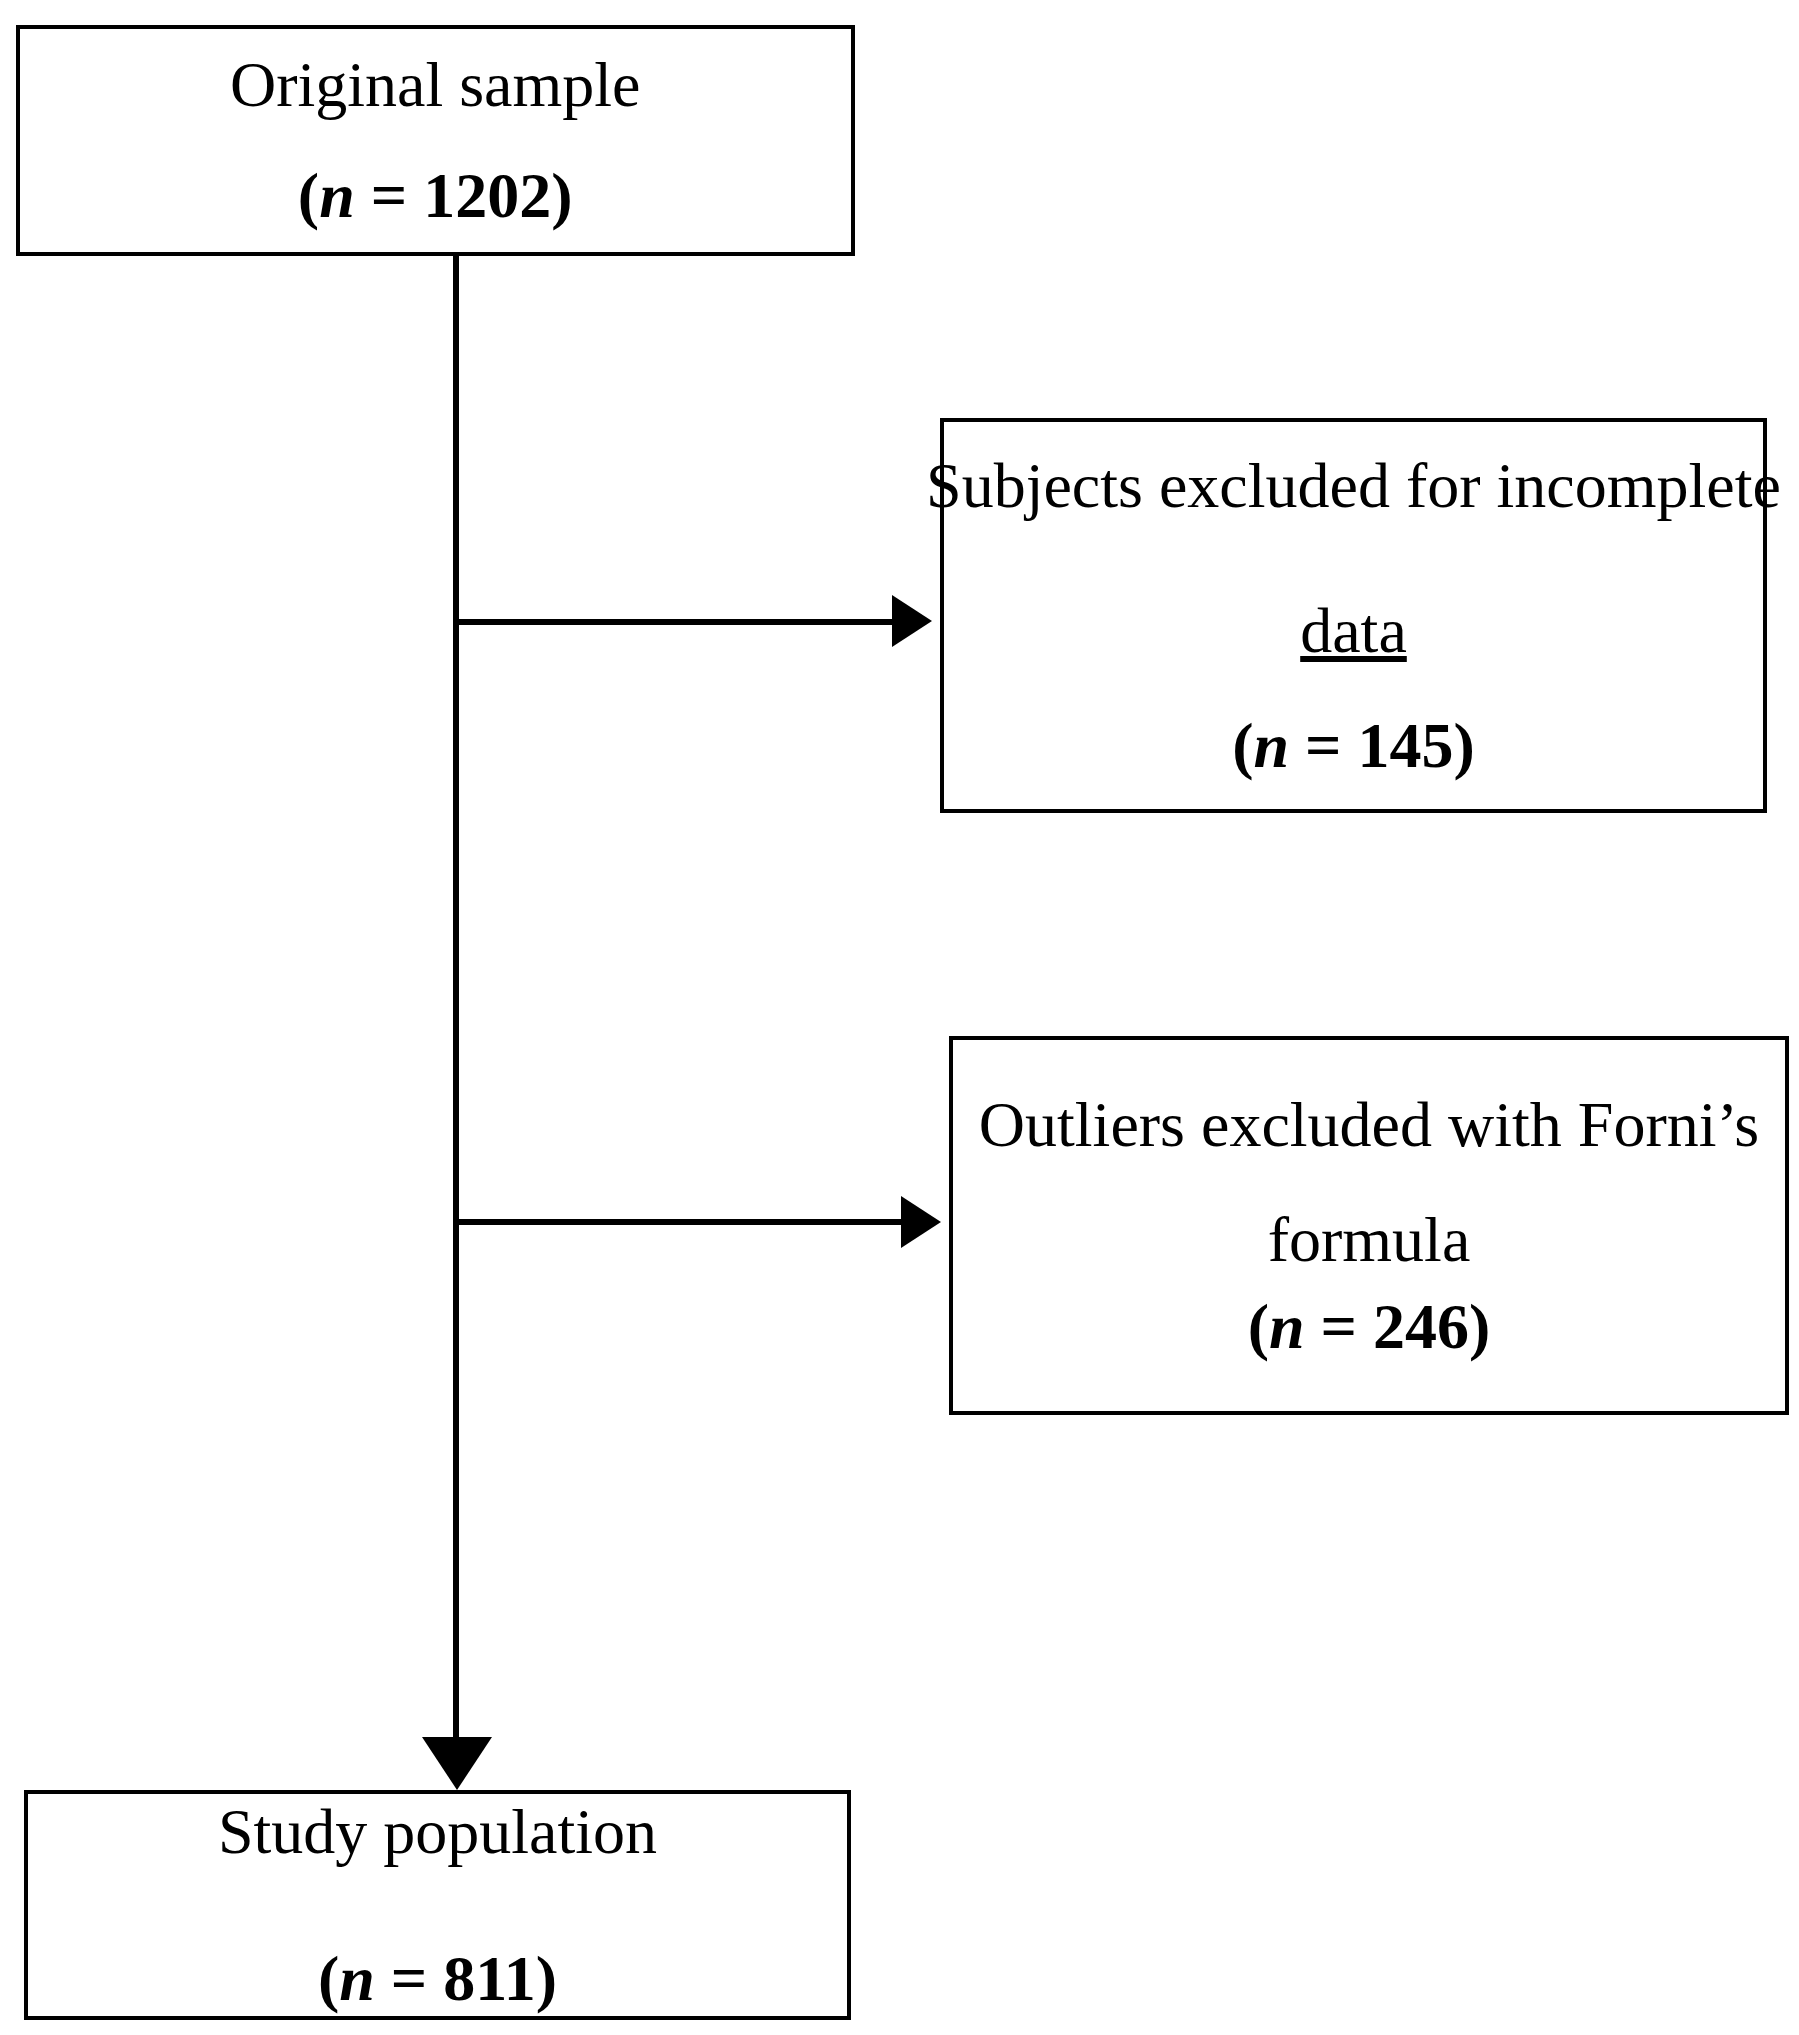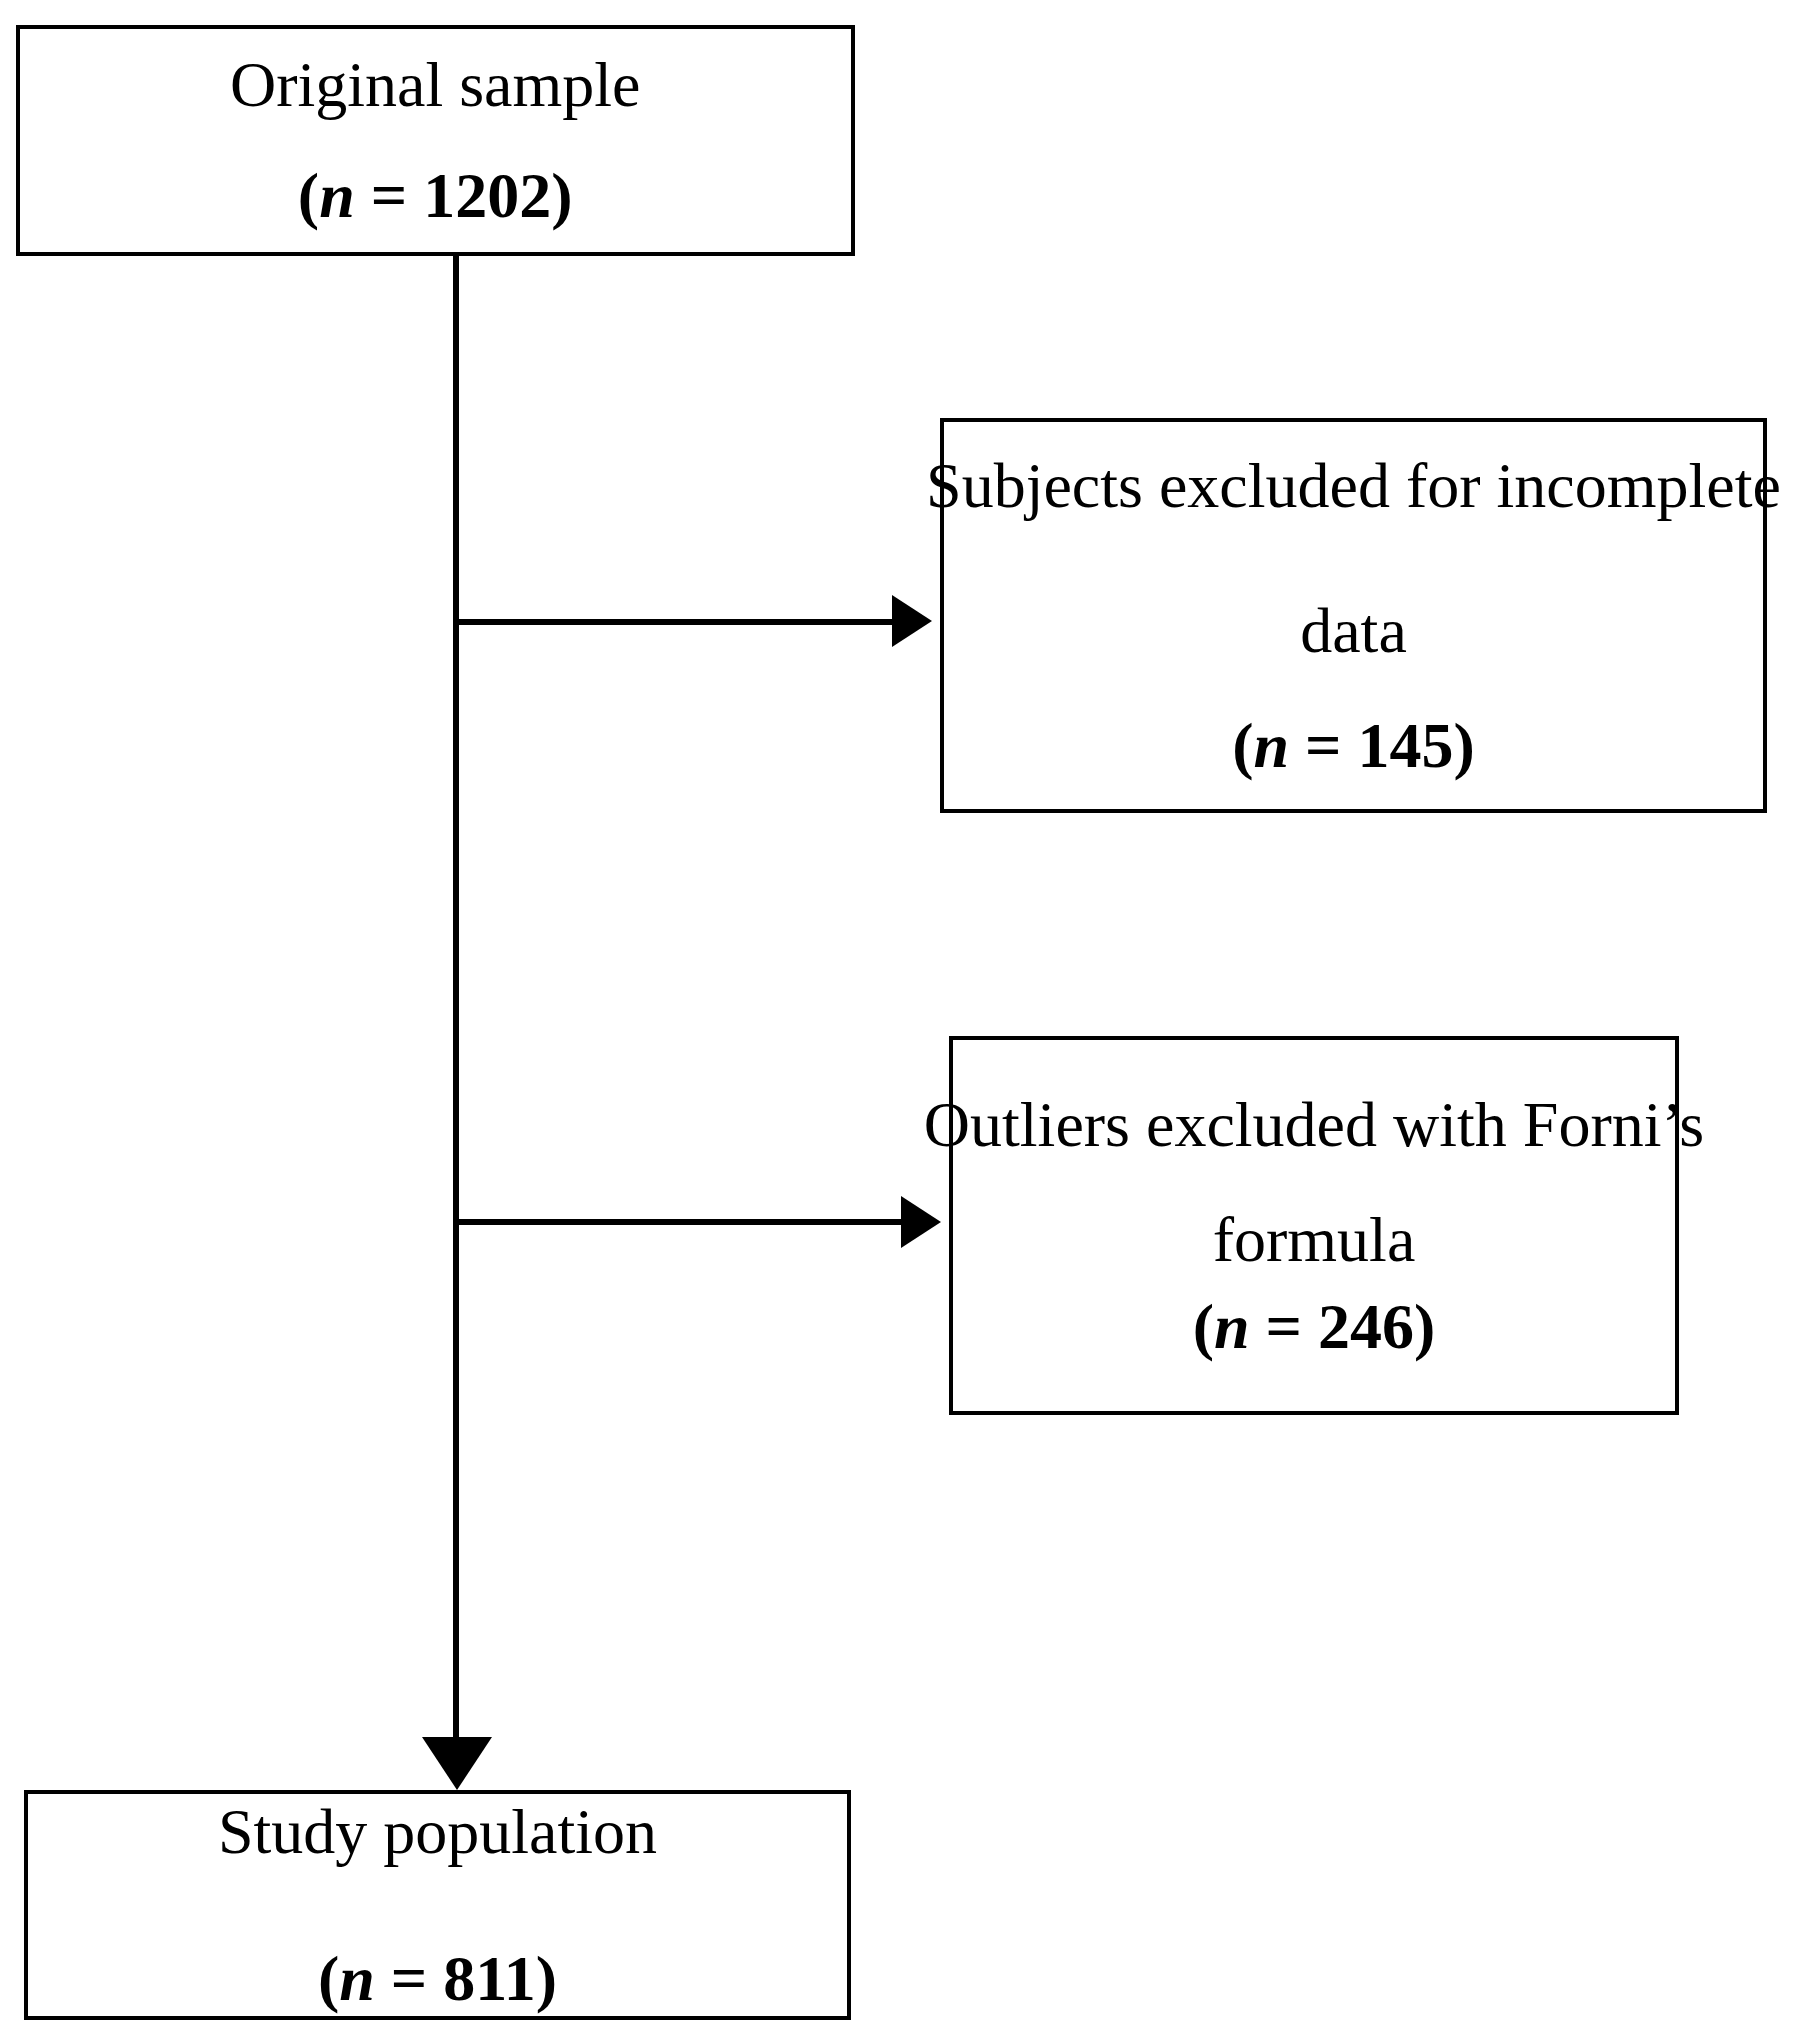--- a/index.html
+++ b/index.html
@@ -53,27 +53,27 @@
   #box-original .line1 { margin-bottom: 47px; }
 
   
   #box-excluded-data {
     left: 940px;
     top: 418px;
     width: 827px;
     height: 395px;
   }
   #box-excluded-data .line1 { margin-bottom: 81px; }
-  #box-excluded-data .line2 { margin-bottom: 51px; }
+  #box-excluded-data .line2 { margin-bottom: 51px; text-decoration: underline; }
 
   
   #box-excluded-outliers {
     left: 949px;
     top: 1036px;
-    width: 730px;
+    width: 840px;
     height: 379px;
   }
   #box-excluded-outliers .line1 { margin-bottom: 51px; }
   #box-excluded-outliers .line2 { margin-bottom: 23px; }
 
   
   #box-study {
     left: 24px;
     top: 1790px;
     width: 827px;

